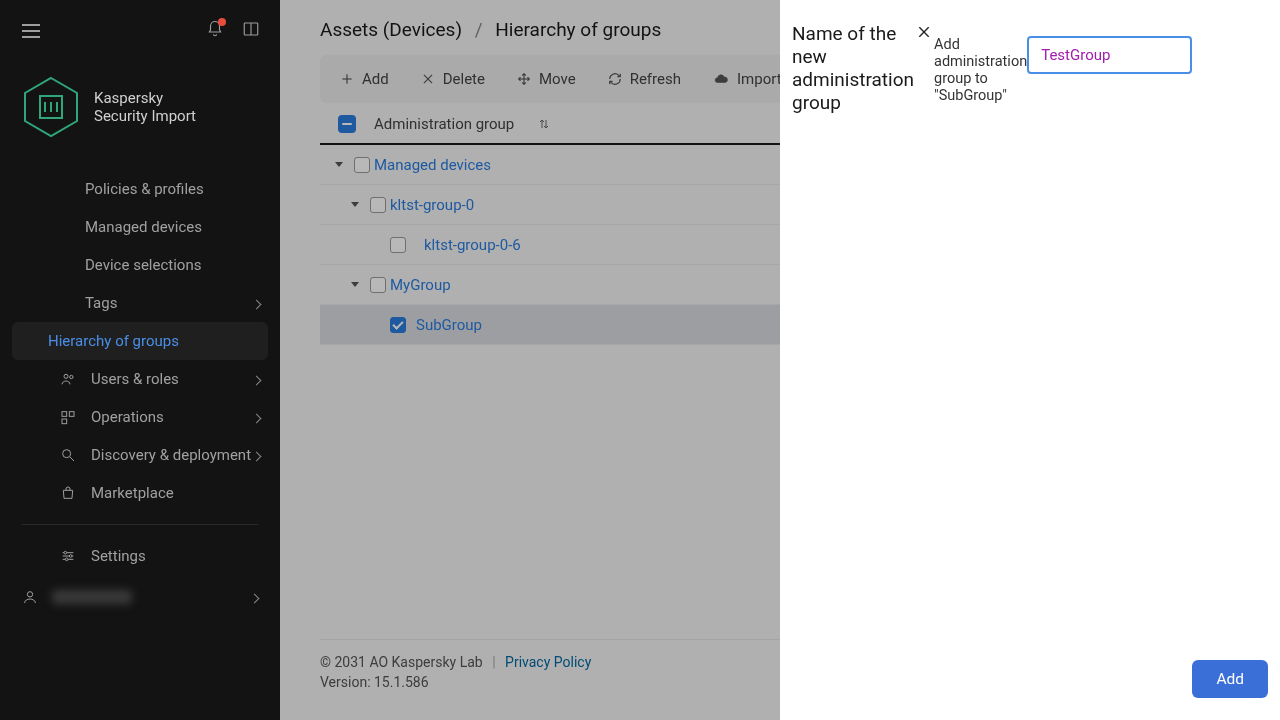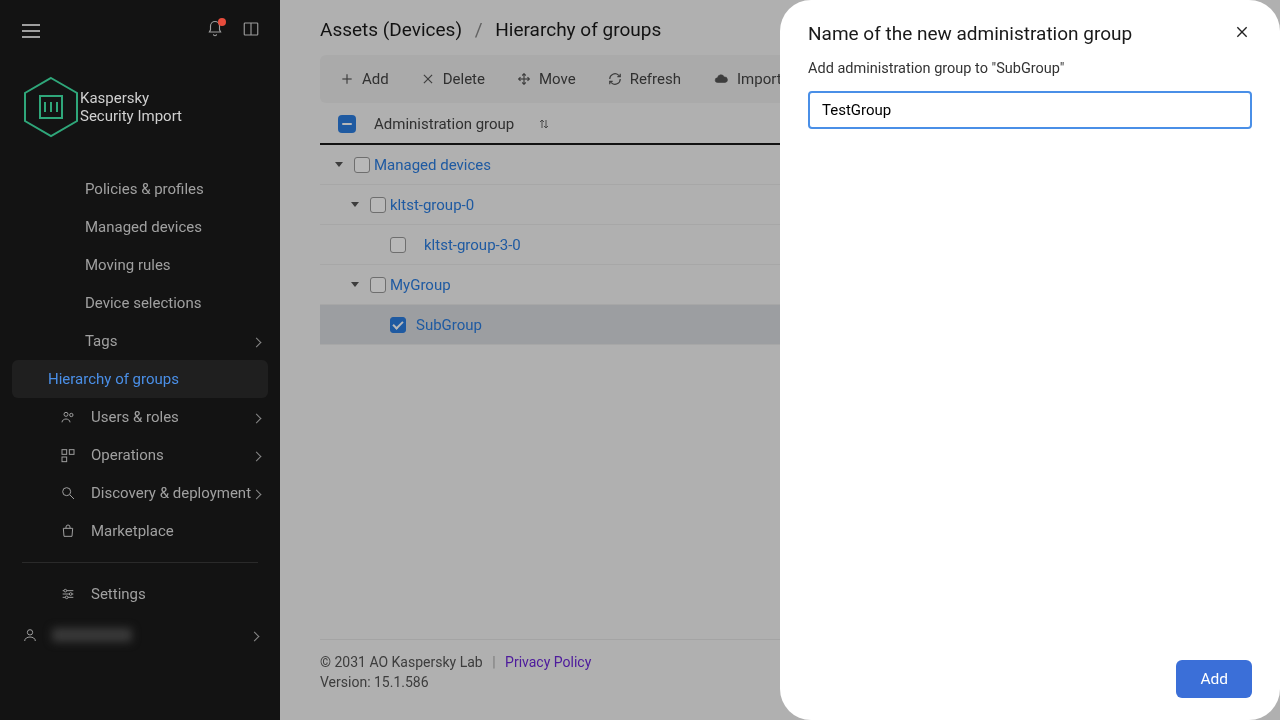--- a/index.html
+++ b/index.html
@@ -9,21 +9,21 @@
 
 .sidebar { width: 280px; background: #131313; color: #a8a8a8; display: flex; flex-direction: column; height: 100%; }
 .sidebar-top { display: flex; align-items: center; justify-content: space-between; padding: 20px 20px 10px 22px; }
 .hamburger { display: flex; flex-direction: column; gap: 4px; cursor: pointer; }
 .hamburger span { display: block; width: 18px; height: 2px; background: #9e9e9e; }
 .top-icons { display: flex; gap: 18px; align-items: center; }
 .icon-svg { stroke: #9e9e9e; fill: none; stroke-width: 1.5; }
 .bell-wrap { position: relative; }
 .badge-dot { position: absolute; top: -2px; right: -2px; width: 8px; height: 8px; background: #e74c3c; border-radius: 50%; }
 
-.brand { display: flex; align-items: center; padding: 24px 22px 32px 22px; }
+.brand { display: flex; align-items: center; gap: 14px; padding: 24px 22px 32px 22px; }
 .brand-logo svg { display: block; }
 .brand-text { color: #d0d0d0; font-size: 15px; line-height: 1.2; }
 .brand-text .line1 { font-weight: 400; }
 .brand-text .line2 { font-weight: 400; }
 
 .nav { flex: 1; overflow: hidden; }
 .nav-item { display: flex; align-items: center; padding: 10px 22px 10px 48px; font-size: 15px; color: #a0a0a0; cursor: pointer; position: relative; margin-left: 37px; }
 .nav-item.with-icon { padding-left: 22px; gap: 14px; }
 .nav-item .nav-icon { width: 18px; display: flex; justify-content: center; }
 .nav-item .chev { position: absolute; right: 20px; }
@@ -56,34 +56,34 @@
 .tree-row.level-0 { padding-left: 8px; }
 .tree-row.level-1 { padding-left: 24px; }
 .tree-row.level-2 { padding-left: 44px; }
 .tree-row.selected { background: #d9dce0; }
 .caret { width: 0; height: 0; border-left: 4px solid transparent; border-right: 4px solid transparent; border-top: 5px solid #555; }
 .chk { width: 16px; height: 16px; border: 1.5px solid #999; border-radius: 3px; background: #fff; }
 .chk.checked { background: #2b7de0; border-color: #2b7de0; position: relative; }
 .chk.checked::after { content: ""; position: absolute; left: 4px; top: 1px; width: 4px; height: 8px; border: solid #fff; border-width: 0 2px 2px 0; transform: rotate(45deg); }
 
 .footer { margin: 0 40px; padding: 14px 0 0 0; border-top: 1px solid #e4e4e4; font-size: 14px; color: #555; margin-top: auto; margin-bottom: 30px; }
-.footer a { color: #6d28d9; text-decoration: none; }
+.footer a { color: #0369a1; text-decoration: none; }
 .footer .f-sep { color: #aaa; margin: 0 6px; }
 .footer .ver { margin-top: 4px; }
 
 
 .scrim { position: absolute; inset: 0; background: rgba(0,0,0,0.28); }
 
 
-.panel { position: absolute; top: 0; right: 0; width: 500px; height: 100%; background: #fff; display: flex; flex-direction: column; padding: 22px 28px; border-radius: 31px; }
+.panel { position: absolute; top: 0; right: 0; width: 500px; height: 100%; background: #fff; display: flex; flex-direction: row; padding: 22px 12px; }
 .panel-head { display: flex; justify-content: space-between; align-items: flex-start; }
 .panel-title { font-size: 19px; color: #1a1a1a; }
 .close-x { cursor: pointer; padding: 2px; }
 .panel-sub { font-size: 14.5px; color: #333; margin-top: 14px; }
-.panel-input { margin-top: 14px; width: 100%; height: 38px; border: 2px solid #4a8fe7; border-radius: 4px; padding: 0 12px; font-size: 15px; outline: none; color: #000000; }
+.panel-input { margin-top: 14px; width: 100%; height: 38px; border: 2px solid #4a8fe7; border-radius: 4px; padding: 0 12px; font-size: 15px; outline: none; color: #a21caf; }
 .panel-footer { margin-top: auto; display: flex; justify-content: flex-end; }
 .add-btn { background: #3b6fd8; color: #fff; border: none; border-radius: 6px; height: 38px; padding: 0 24px; font-size: 15.5px; cursor: pointer; }
 
 .chev-right::after { content:""; display:inline-block; width:6px; height:6px; border-top:1.5px solid #888; border-right:1.5px solid #888; transform: rotate(45deg); }
 </style>
 </head>
 <body>
 
 <div class="app">
 
@@ -128,23 +128,20 @@
     </div>
 
     <div class="nav">
       <div class="nav-item">
           <span>Policies &amp; profiles</span>
         </div>
       <div class="nav-item">
           <span>Managed devices</span>
         </div>
       <div class="nav-item">
-          <span>Moving rules</span>
-        </div>
-      <div class="nav-item">
           <span>Device selections</span>
         </div>
       <div class="nav-item">
           <span>Tags</span>
           <span class="chev chev-right"></span>
         </div>
       <div class="nav-item active">
           <span>Hierarchy of groups</span>
         </div>
 
@@ -298,21 +295,21 @@
         <span class="check-col">
             <span class="chk"></span>
           </span>
         <span class="label">kltst-group-0</span>
       </div>
       <div class="tree-row level-2">
         <span class="caret-col"></span>
         <span class="check-col">
             <span class="chk"></span>
           </span>
-        <span class="label" style="margin-left:14px">kltst-group-3-0</span>
+        <span class="label" style="margin-left:14px">kltst-group-0-6</span>
       </div>
       <div class="tree-row level-1">
         <span class="caret-col">
             <span class="caret"></span>
           </span>
         <span class="check-col">
             <span class="chk"></span>
           </span>
         <span class="label">MyGroup</span>
       </div>

